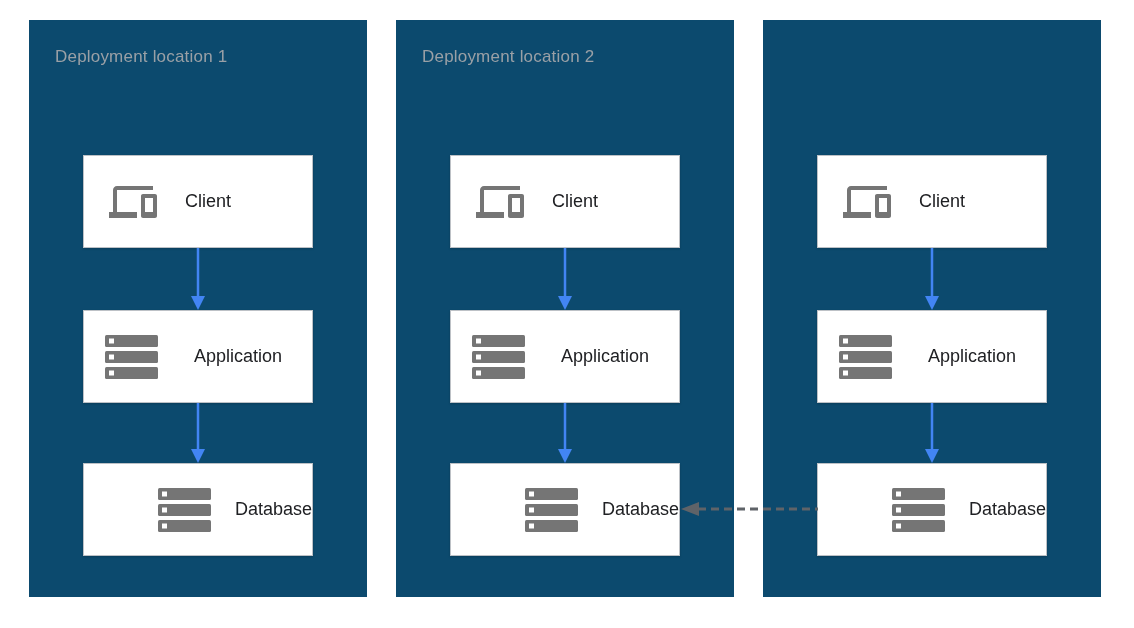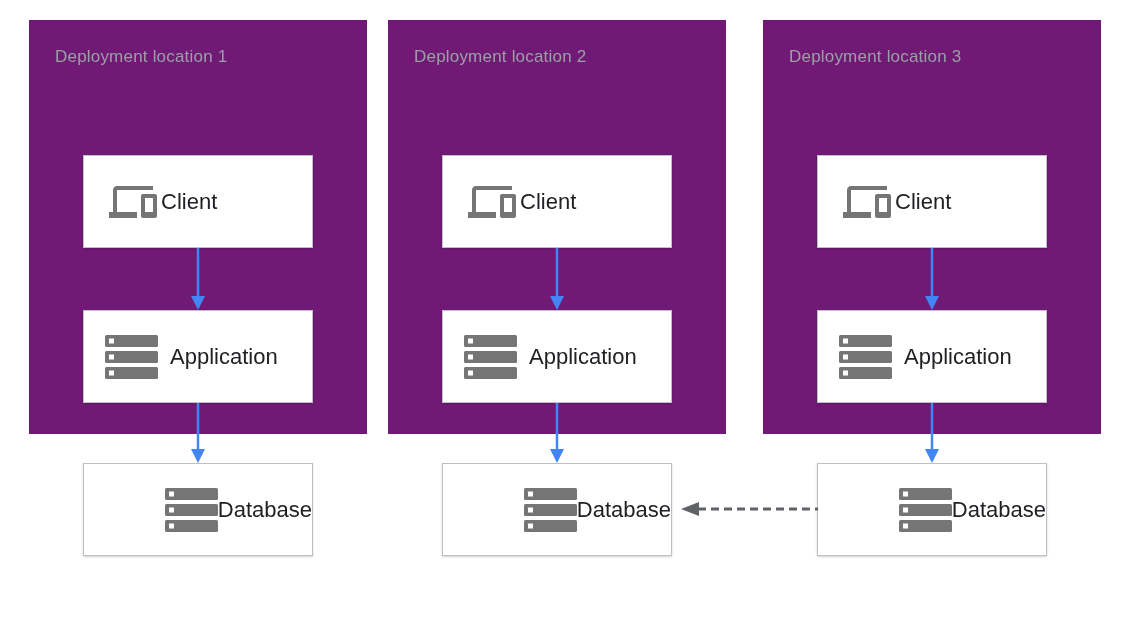--- a/index.html
+++ b/index.html
@@ -12,25 +12,25 @@
     position: relative;
     width: 1134px;
     height: 628px;
     background: #ffffff;
     overflow: hidden;
   }
   .panel {
     position: absolute;
     top: 20px;
     width: 338px;
-    height: 414px;
-    background: #701a75;
+    height: 577px;
+    background: #0c4a6e;
   }
   .panel-1 { left: 29px; }
-  .panel-2 { left: 388px; }
+  .panel-2 { left: 396px; }
   .panel-3 { left: 763px; }
   .panel-title {
     position: absolute;
     left: 26px;
     top: 27px;
     font-size: 17px;
     line-height: 20px;
     color: #9aa0a6;
     letter-spacing: 0.2px;
   }
@@ -49,21 +49,22 @@
   .node-client      { top: 135px; }
   .node-application { top: 290px; gap: 12px; }
   .node-database    { top: 443px; justify-content: flex-end; }
   .node .icon {
     margin-left: 21px;
     display: flex;
     align-items: center;
     flex: 0 0 auto;
   }
   .node .label {
-    font-size: 22px;
+    margin-left: 24px;
+    font-size: 18px;
     color: #202124;
     white-space: nowrap;
   }
   .varrow {
     position: absolute;
     left: 162px;
     width: 14px;
     height: 62px;
   }
   .varrow-1 { top: 228px; }
@@ -201,21 +202,20 @@
               <rect x="4" y="19.5" width="5" height="5"></rect>
               <rect x="4" y="35.5" width="5" height="5"></rect>
             </g>
           </svg>
       </span>
       <span class="label">Database</span>
     </div>
   </div>
 
   <div class="panel panel-3">
-    <div class="panel-title">Deployment location 3</div>
 
     <div class="node node-client">
       <span class="icon">
         <svg width="56" height="48" viewBox="0 0 24 24">
             <path fill="#757575" d="M4 6h18V4H4c-1.1 0-2 .9-2 2v11H0v3h14v-3H4V6zm19 2h-6c-.55 0-1 .45-1 1v10c0 .55.45 1 1 1h6c.55 0 1-.45 1-1V9c0-.55-.45-1-1-1zm-1 9h-4v-7h4v7z"></path>
           </svg>
       </span>
       <span class="label">Client</span>
     </div>
 

